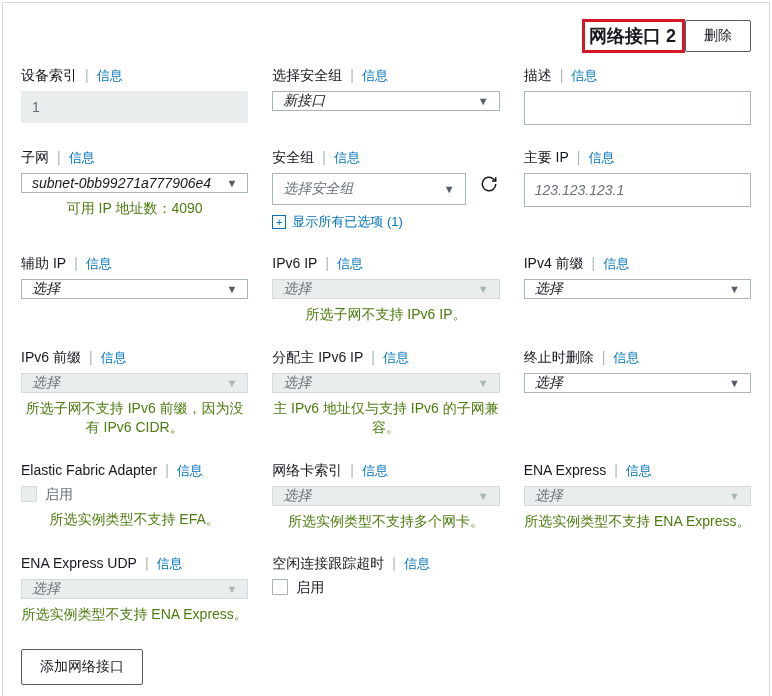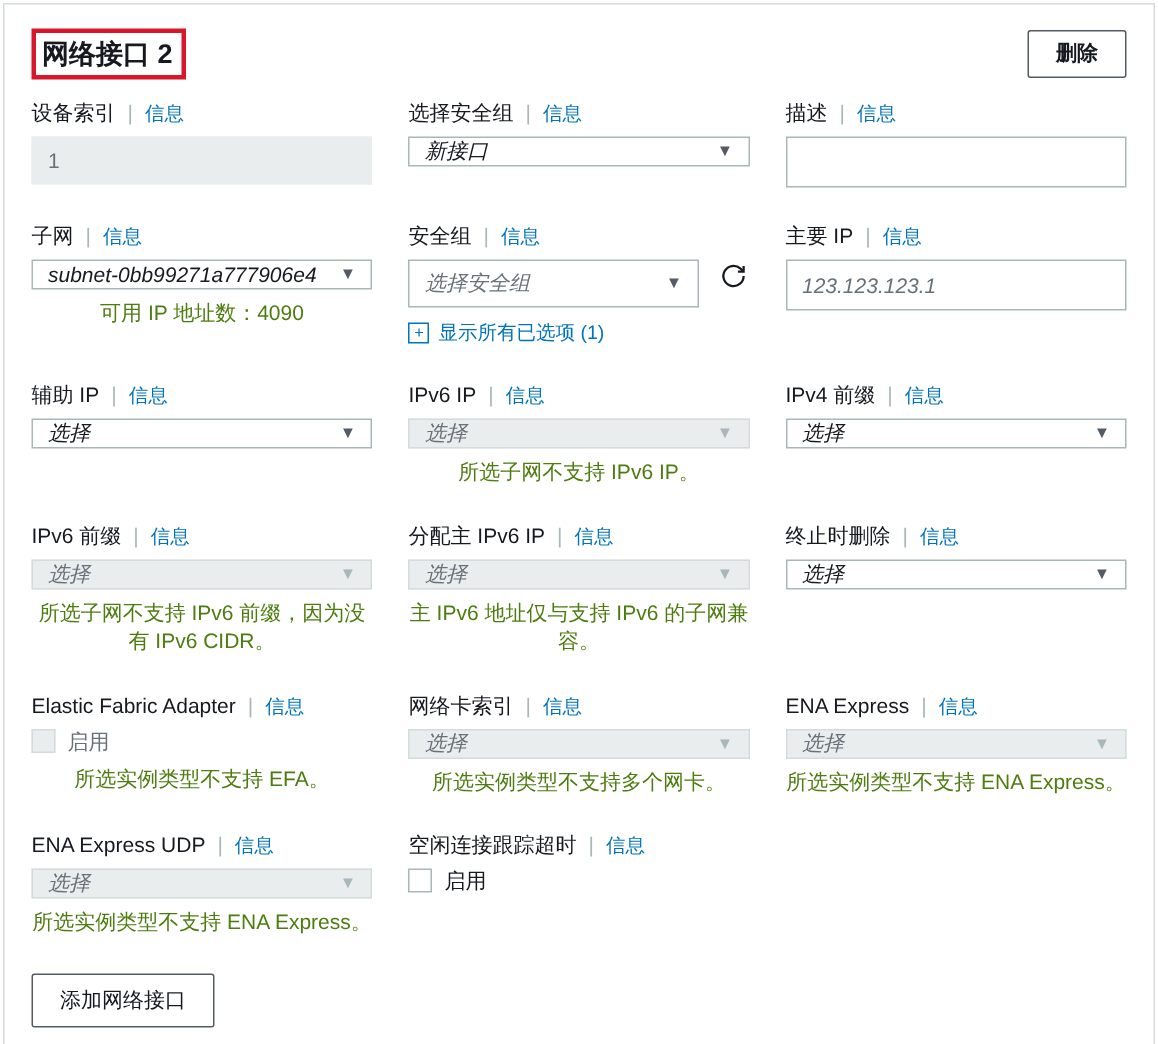--- a/index.html
+++ b/index.html
@@ -10,38 +10,38 @@
     background: #fff;
     padding: 2px;
   }
   .panel {
     border: 1px solid #d5dbdb;
     padding: 16px 18px 18px 18px;
     width: 768px;
   }
   .header-row {
     display: flex;
-    justify-content: space-between;
+    justify-content: flex-end;
     align-items: center;
     margin-bottom: 14px;
   }
   .title-box {
     border: 3px solid #d9172b;
     padding: 2px 6px 2px 4px;
     font-size: 18px;
     font-weight: 700;
     color: #16191f;
   }
   .btn {
     border: 1px solid #545b64;
     background: #fff;
     border-radius: 2px;
     padding: 6px 18px;
     font-size: 14px;
-    font-weight: 700;
+    font-weight: 400;
     cursor: pointer;
     color: #16191f;
   }
   .btn-add {
     padding: 8px 18px;
     font-weight: 400;
   }
   .grid {
     display: grid;
     grid-template-columns: 1fr 1fr 1fr;

